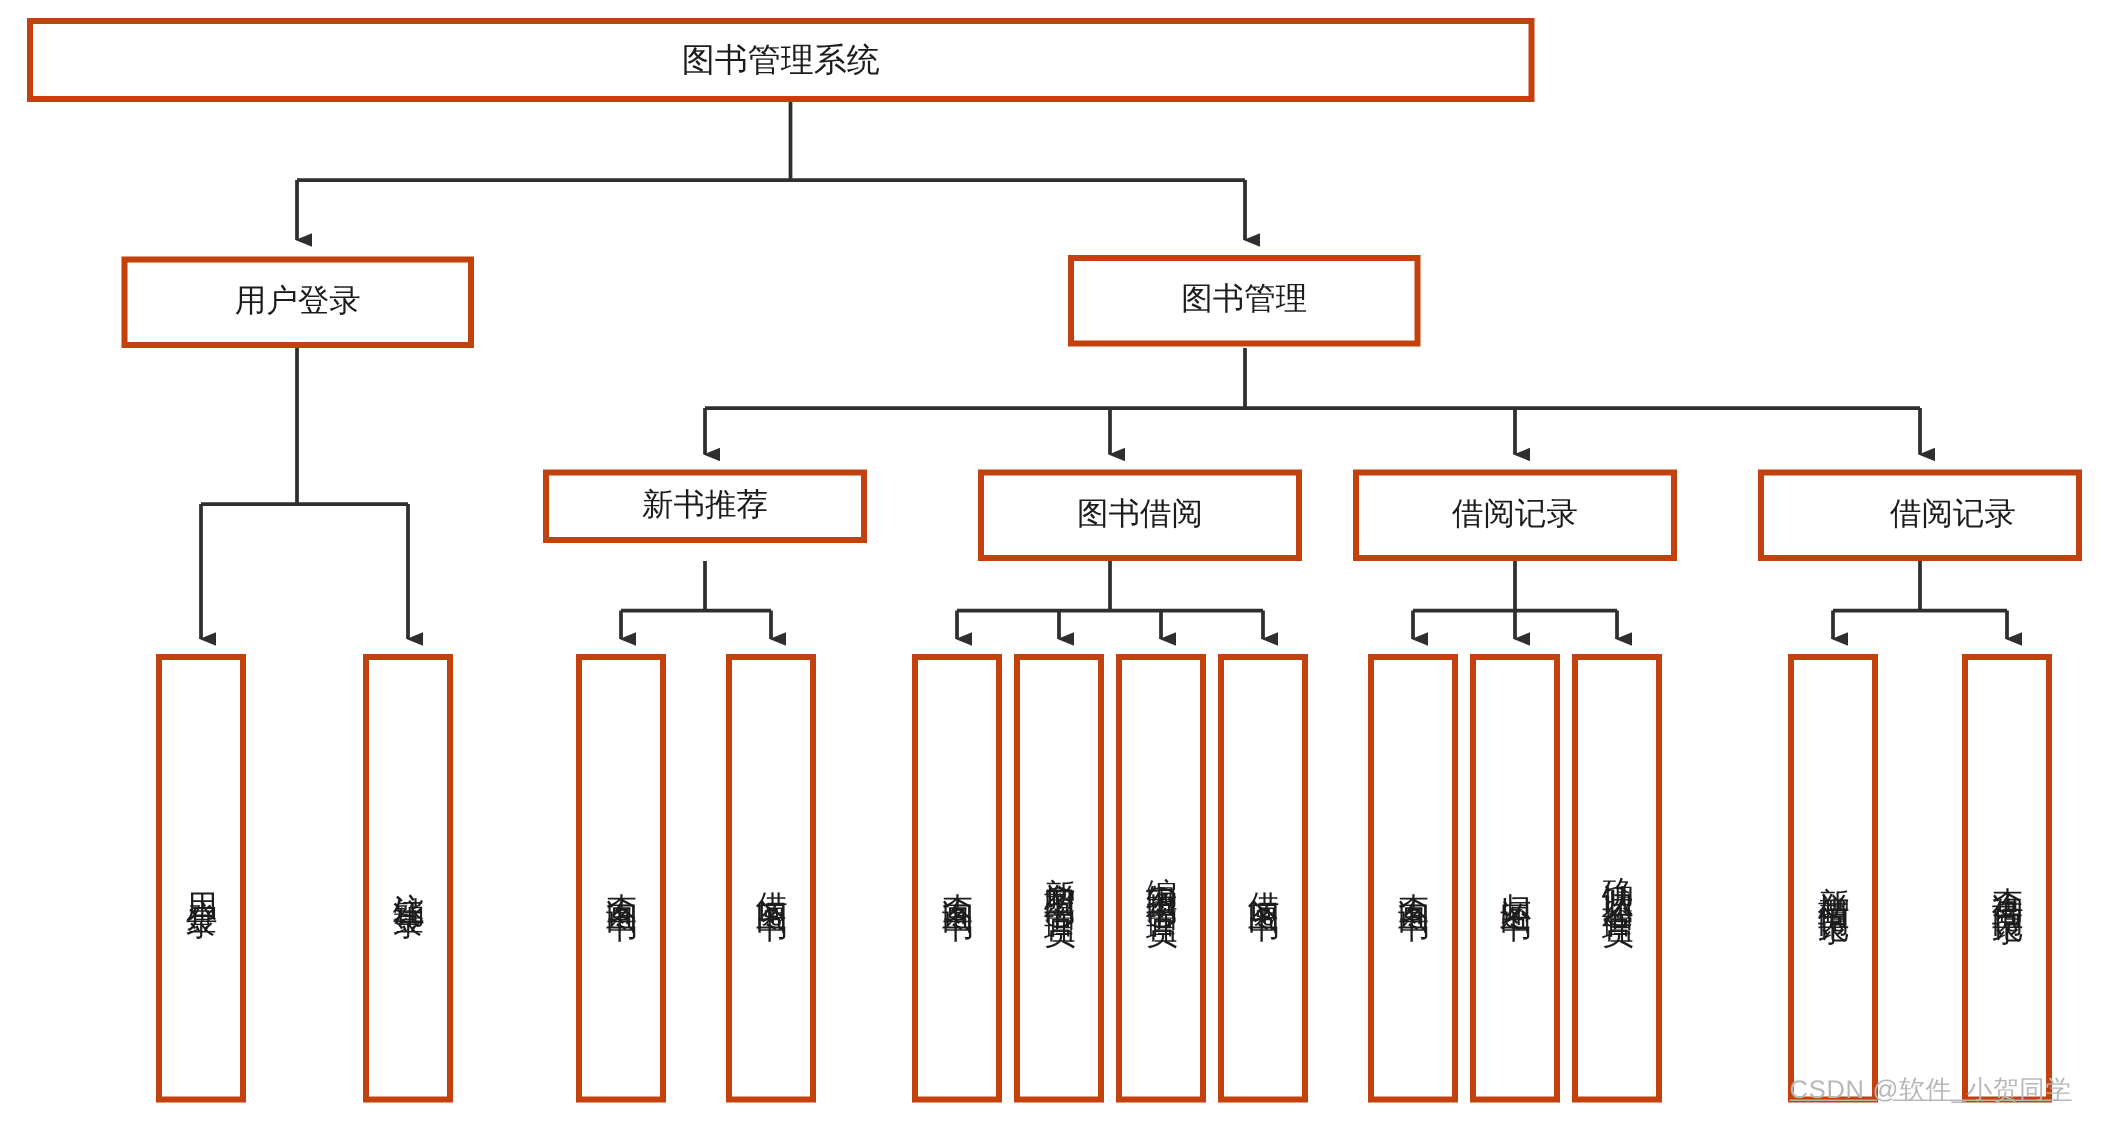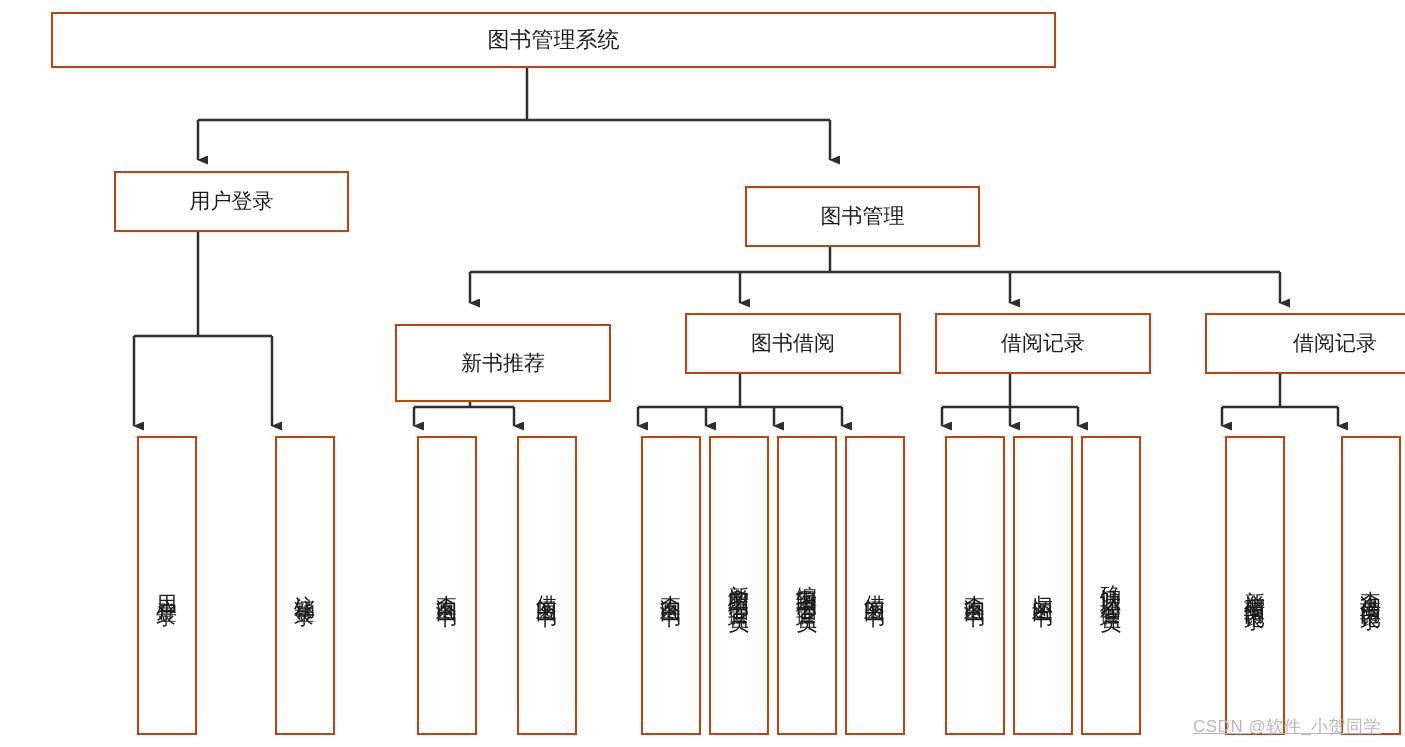--- a/index.html
+++ b/index.html
@@ -22,26 +22,25 @@
     left: 0;
     top: 0;
     width: 1405px;
     height: 747px;
     pointer-events: none;
   }
   .node {
     position: absolute;
     box-sizing: border-box;
     background: #ffffff;
-    border: 2px solid #c2410c;
+    border: 4px solid #c2410c;
     display: flex;
     align-items: center;
     justify-content: center;
     color: #1c1c1c;
-    margin-left: 33px;
   }
   .node-label {
     display: block;
     text-align: center;
     line-height: 1.05;
   }
   
   .node.horiz {
     font-size: 21px;
   }
@@ -129,25 +128,25 @@
     </g>
   </svg>
 
   <div class="node horiz root" style="left:18px; top:12px; width:1005px; height:56px;">
     <span class="node-label">图书管理系统</span>
   </div>
 
   <div class="node horiz" style="left:81px; top:171px; width:235px; height:61px;">
     <span class="node-label">用户登录</span>
   </div>
-  <div class="node horiz" style="left:712px; top:186px; width:235px; height:61px;">
+  <div class="node horiz" style="left:712px; top:170px; width:235px; height:61px;">
     <span class="node-label">图书管理</span>
   </div>
 
-  <div class="node horiz" style="left:362px; top:324px; width:216px; height:78px;">
+  <div class="node horiz" style="left:362px; top:313px; width:216px; height:49px;">
     <span class="node-label">新书推荐</span>
   </div>
   <div class="node horiz" style="left:652px; top:313px; width:216px; height:61px;">
     <span class="node-label">图书借阅</span>
   </div>
   <div class="node horiz" style="left:902px; top:313px; width:216px; height:61px;">
     <span class="node-label">借阅记录</span>
   </div>
   <div class="node horiz" style="left:1172px; top:313px; width:216px; height:61px;padding-left:44px;">
     <span class="node-label">借阅记录</span>

